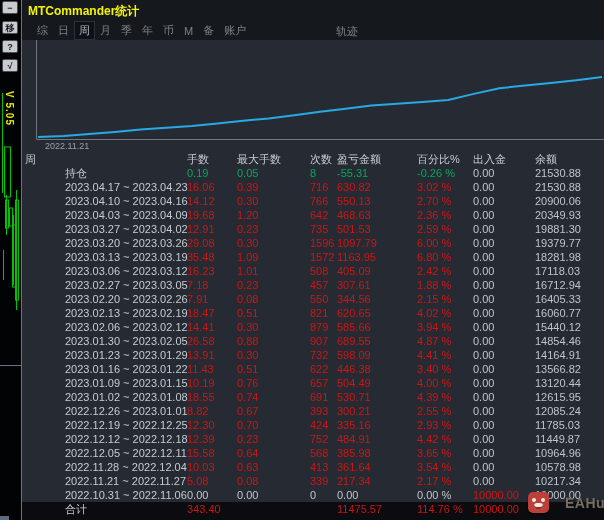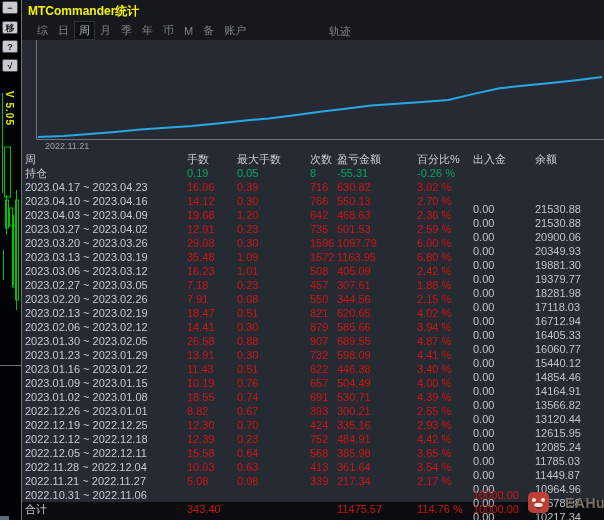--- a/index.html
+++ b/index.html
@@ -29,36 +29,36 @@
   #corner-accent{position:absolute;left:0;top:516px;width:9px;height:4px;background:#5a6b80;}
   
   #main{position:absolute;left:22px;top:0;width:582px;height:520px;}
   #topbar{position:absolute;left:0;top:0;width:582px;height:40px;background:#15181d;padding-left:40px;}
   #title{position:absolute;left:6px;top:3px;color:#f4f400;font-size:12px;font-weight:bold;}
   #menubar{position:absolute;left:11px;top:22px;display:flex;align-items:center;}
   .menu-item{
     color:#7b8187;font-size:11px;padding:1px 4px;margin-right:2px;cursor:default;white-space:nowrap;
   }
   .menu-item.selected{background:#0e1115;color:#b2b8bf;box-shadow:0 0 0 1px #2c323a;}
-  #menu-right{position:absolute;left:303px;top:23px;color:#7b8187;font-size:11px;cursor:default;}
+  #menu-right{position:absolute;left:310px;top:23px;color:#7b8187;font-size:11px;cursor:default;}
   
   #chart-wrap{position:absolute;left:0;top:40px;width:582px;height:112px;}
   
   #table{position:absolute;left:0;top:152px;width:582px;font-size:11px;}
   .trow{
     display:grid;height:14px;line-height:14px;padding-left:3px;
     grid-template-columns:162px 50px 73px 27px 80px 56px 62px auto;
     white-space:nowrap;
   }
   .trow.total{background:#0a0c0f;height:28px;line-height:15px;}
   .c-head{color:#c6cbd1;}
-  .c-date{color:#c6cbd1;}
+  .c-date{color:#c6cbd1;margin-left:40px;}
   .red{color:#d01414;}
   .green{color:#00a85c;}
-  .dim{color:#bfc4ca;margin-top:36px;}
+  .dim{color:#bfc4ca;}
   
   #watermark{position:absolute;left:506px;top:492px;display:flex;align-items:center;z-index:9;}
   #wm-logo{
     width:21px;height:21px;background:#bd4038;border-radius:5px;position:relative;
     box-shadow:0 1px 2px rgba(0,0,0,.6);flex:0 0 auto;
   }
   #wm-logo::before{ 
     content:"";position:absolute;left:4px;top:6px;width:4px;height:4px;border-radius:50%;
     background:#f0e9e2;box-shadow:9px 0 0 #f0e9e2;
   }

